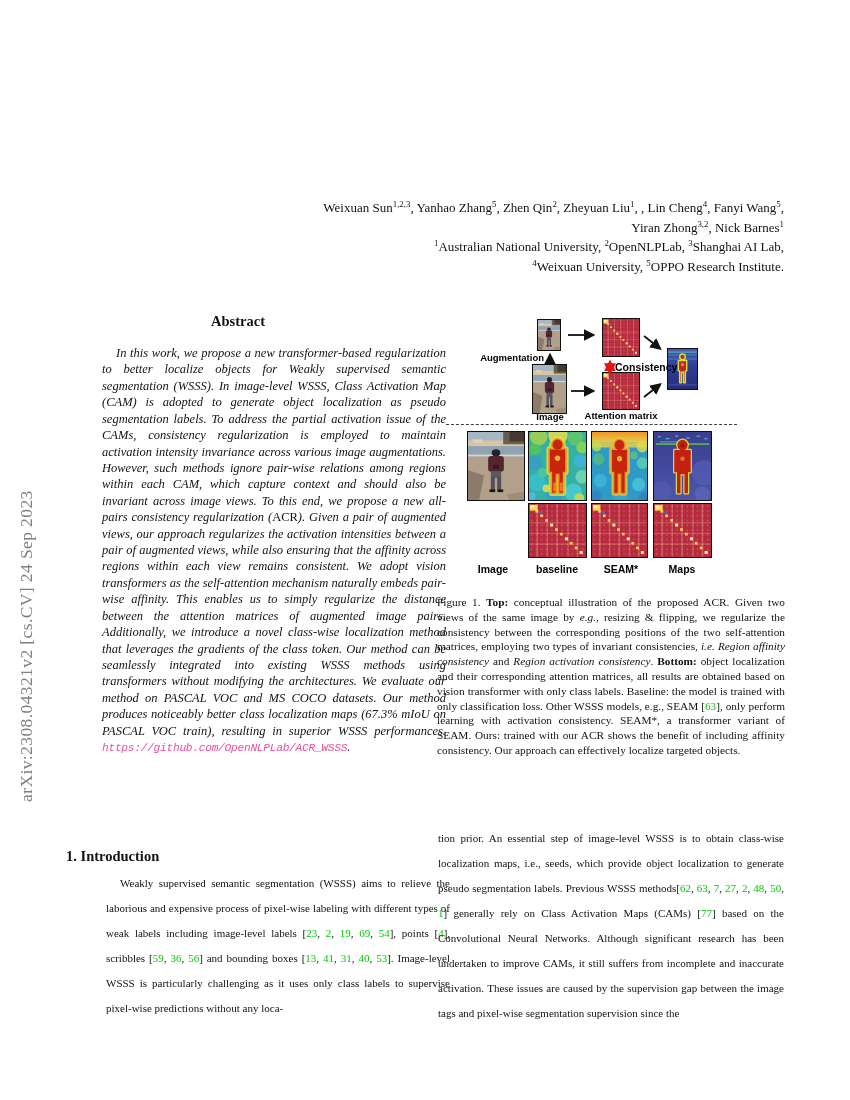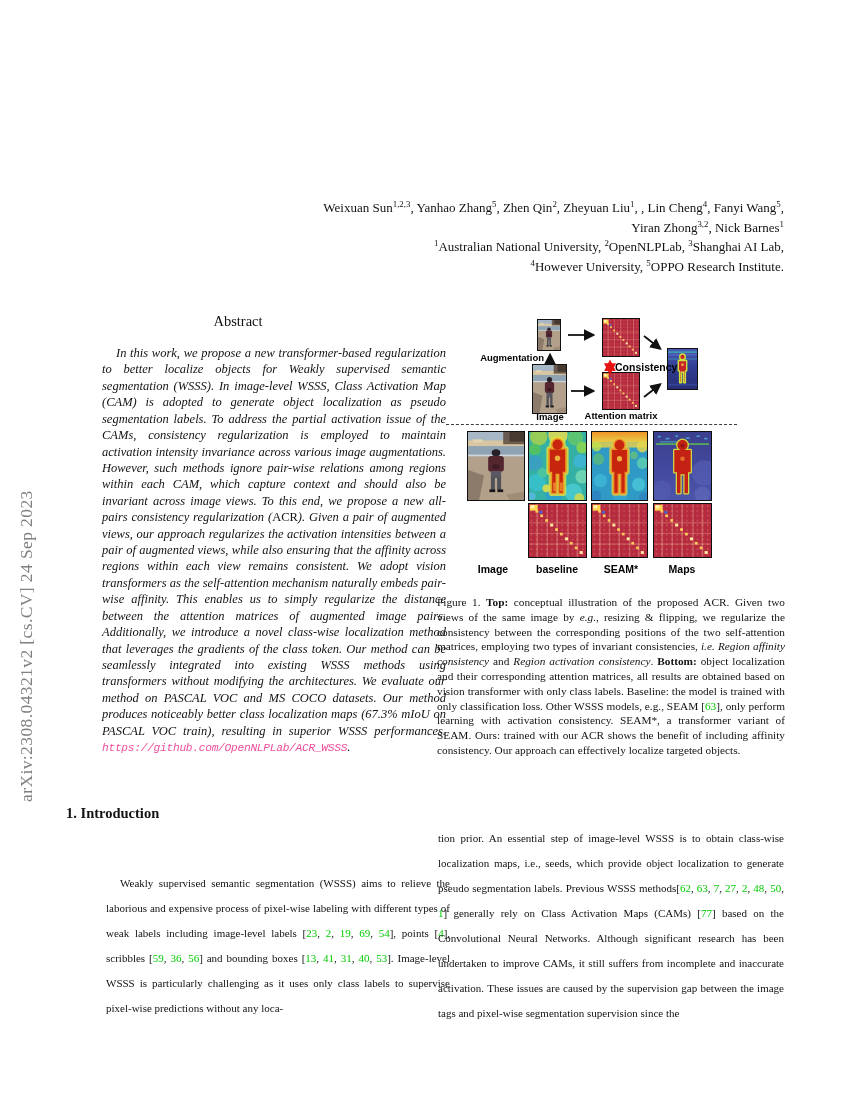--- a/index.html
+++ b/index.html
@@ -16,26 +16,26 @@
     white-space:nowrap;font-size:17.5px;color:var(--banner);letter-spacing:.4px;
   }
   .title{
     position:absolute;left:66px;top:138px;width:718px;text-align:center;
     font-size:17.5px;font-weight:bold;
   }
   .authors{
     position:absolute;left:66px;top:198px;width:718px;text-align:right;
     font-size:13px;line-height:19.6px;
   }
-  .abstract-heading{position:absolute;left:66px;top:313px;width:344px;text-align:center;font-weight:normal;font-size:14.5px;}
+  .abstract-heading{position:absolute;left:66px;top:313px;width:344px;text-align:center;font-weight:bold;font-size:14.5px;}
   .abstract-body{
     position:absolute;left:66px;top:345px;width:344px;
     font-style:italic;font-size:12.5px;line-height:16.42px;text-align:justify;text-indent:14px;margin-left:36px;
   }
-  .section-heading{position:absolute;left:66px;top:805px;width:344px;font-weight:bold;font-size:14.5px;}
+  .section-heading{position:absolute;left:66px;top:848px;width:344px;font-weight:bold;font-size:14.5px;}
   .body-par{font-size:11px;line-height:25px;text-align:justify;}
   .intro-par{position:absolute;left:70px;top:871px;width:344px;text-indent:14px;margin-left:36px;}
   .right-par{position:absolute;left:438px;top:826px;width:346px;}
   .seg-sup{vertical-align:super;font-size:68%;line-height:0;}
   .seg-g{color:var(--cite);}
   .seg-link{color:var(--link);font-family:"Liberation Mono","DejaVu Sans Mono",monospace;font-size:90%;letter-spacing:-.3px;}
   .seg-b{font-weight:bold;margin-top:16px;}
   .seg-i{font-style:italic;}
   .seg-r{font-style:normal;}
   
@@ -248,21 +248,21 @@
 
 <div class="page">
 
   <div class="arxiv-banner">arXiv:2308.04321v2  [cs.CV]  24 Sep 2023</div>
 
 
   <div class="authors">
     <div><span>Weixuan Sun</span><span class="seg-sup">1,2,3</span><span>, Yanhao Zhang</span><span class="seg-sup">5</span><span>, Zhen Qin</span><span class="seg-sup">2</span><span>, Zheyuan Liu</span><span class="seg-sup">1</span><span>, , Lin Cheng</span><span class="seg-sup">4</span><span>, Fanyi Wang</span><span class="seg-sup">5</span><span>,</span></div>
     <div><span>Yiran Zhong</span><span class="seg-sup">3,2</span><span>, Nick Barnes</span><span class="seg-sup">1</span></div>
     <div><span class="seg-sup">1</span><span>Australian National University, </span><span class="seg-sup">2</span><span>OpenNLPLab, </span><span class="seg-sup">3</span><span>Shanghai AI Lab,</span></div>
-    <div><span class="seg-sup">4</span><span>However University, </span><span class="seg-sup">5</span><span>OPPO Research Institute.</span></div>
+    <div><span class="seg-sup">4</span><span>Weixuan University, </span><span class="seg-sup">5</span><span>OPPO Research Institute.</span></div>
   </div>
 
   <div class="abstract-heading">Abstract</div>
   <p class="abstract-body"><span>In this work, we propose a new transformer-based regularization to better localize objects for Weakly supervised semantic segmentation (WSSS). In image-level WSSS, Class Activation Map (CAM) is adopted to generate object localization as pseudo segmentation labels. To address the partial activation issue of the CAMs, consistency regularization is employed to maintain activation intensity invariance across various image augmentations. However, such methods ignore pair-wise relations among regions within each CAM, which capture context and should also be invariant across image views. To this end, we propose a new all-pairs consistency regularization (</span><span class="seg-r">ACR</span><span>). Given a pair of augmented views, our approach regularizes the activation intensities between a pair of augmented views, while also ensuring that the affinity across regions within each view remains consistent. We adopt vision transformers as the self-attention mechanism naturally embeds pair-wise affinity. This enables us to simply regularize the distance between the attention matrices of augmented image pairs. Additionally, we introduce a novel class-wise localization method that leverages the gradients of the class token. Our method can be seamlessly integrated into existing WSSS methods using transformers without modifying the architectures. We evaluate our method on PASCAL VOC and MS COCO datasets. Our method produces noticeably better class localization maps (67.3% mIoU on PASCAL VOC train), resulting in superior WSSS performances. </span><span class="seg-link">https://github.com/OpenNLPLab/ACR_WSSS</span><span>.</span></p>
   <div class="section-heading">1. Introduction</div>
   <p class="body-par intro-par"><span>Weakly supervised semantic segmentation (WSSS) aims to relieve the laborious and expensive process of pixel-wise labeling with different types of weak labels including image-level labels [</span><span class="seg-g">23</span><span>, </span><span class="seg-g">2</span><span>, </span><span class="seg-g">19</span><span>, </span><span class="seg-g">69</span><span>, </span><span class="seg-g">54</span><span>], points [</span><span class="seg-g">4</span><span>], scribbles [</span><span class="seg-g">59</span><span>, </span><span class="seg-g">36</span><span>, </span><span class="seg-g">56</span><span>] and bounding boxes [</span><span class="seg-g">13</span><span>, </span><span class="seg-g">41</span><span>, </span><span class="seg-g">31</span><span>, </span><span class="seg-g">40</span><span>, </span><span class="seg-g">53</span><span>]. Image-level WSSS is particularly challenging as it uses only class labels to supervise pixel-wise predictions without any loca-</span></p>
 
   <figure class="figure1">
 
     <div class="fig-img" style="left:99px;top:14px;width:24px;height:32px;">

